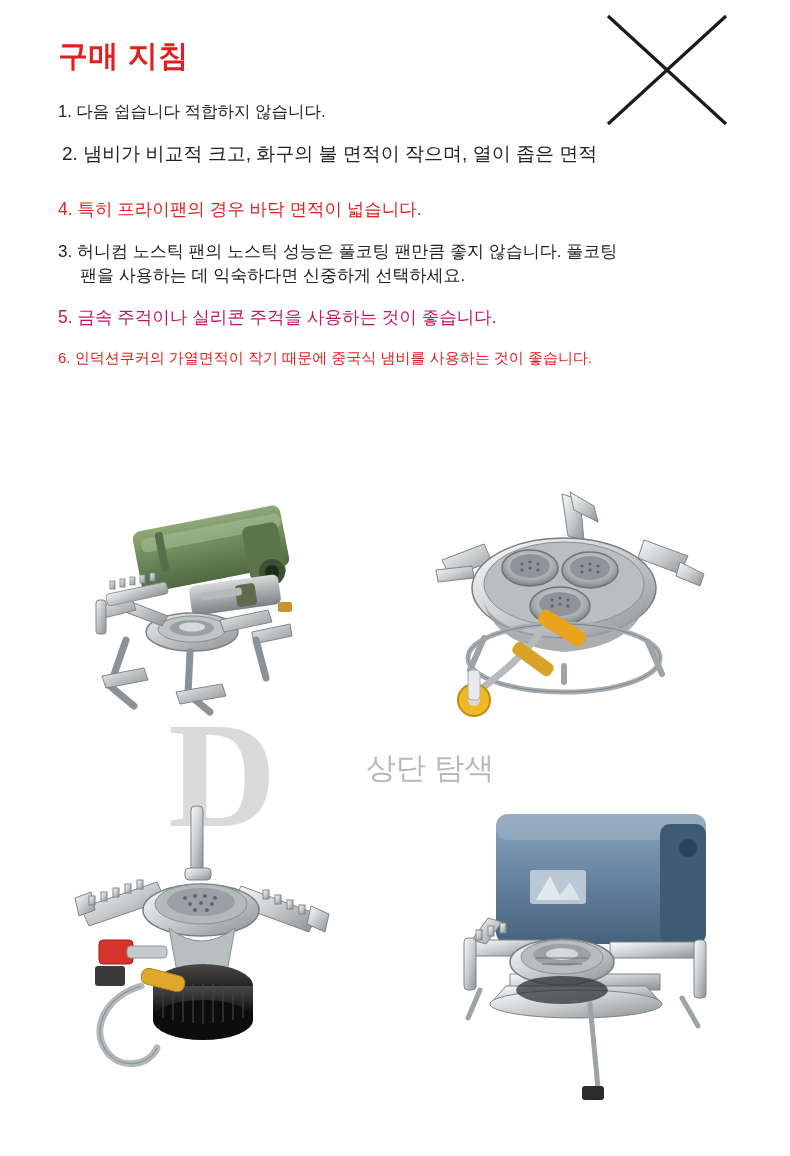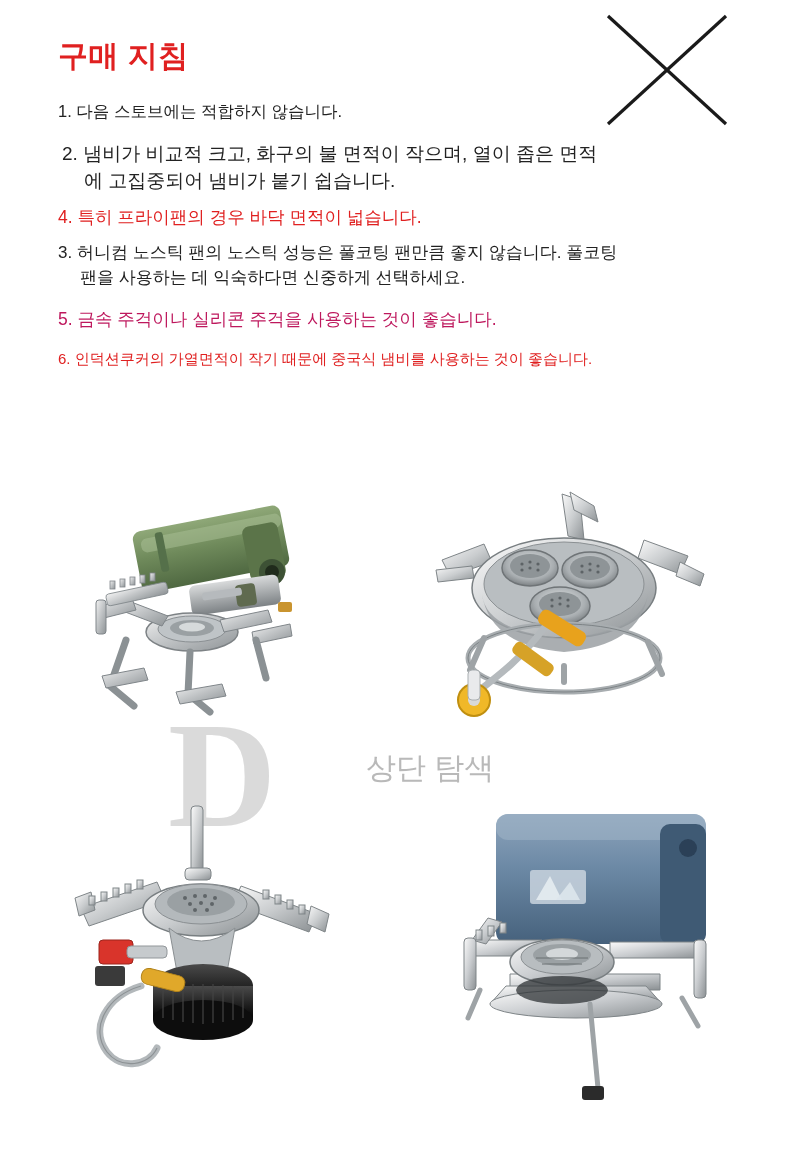--- a/index.html
+++ b/index.html
@@ -50,23 +50,23 @@
     width: 690px;
   }
   .note {
     display: block;
     line-height: 1.45;
     color: #222;
   }
   .note .num { }
 
   .n1 { font-size: 16.5px; margin-bottom: 16px; }
-  .n2 { font-size: 19px; padding-left: 4px; text-indent: 0; margin-bottom: 10px; }
+  .n2 { font-size: 19px; padding-left: 4px; text-indent: 0; margin-bottom: 30px; }
   .n2 .cont { display: block; padding-left: 22px; }
-  .n3 { font-size: 17.5px; color: #e02020; margin-bottom: 11px; }
+  .n3 { font-size: 17.5px; color: #e02020; margin-bottom: 17px; }
   .n4 { font-size: 17px; margin-bottom: 16px; }
   .n4 .cont { display: block; padding-left: 22px; }
   .n5 { font-size: 17.5px; color: #be185d; margin-bottom: 16px; }
   .n6 { font-size: 15px; color: #e02020; }
 
   
   .watermark {
     position: absolute;
     left: 168px;
     top: 700px;
@@ -129,27 +129,26 @@
     <svg viewBox="0 0 130 120" xmlns="http://www.w3.org/2000/svg">
       <line x1="6" y1="6" x2="124" y2="114" stroke="#1a1a1a" stroke-width="3.2"></line>
       <line x1="124" y1="6" x2="6" y2="114" stroke="#1a1a1a" stroke-width="3.2"></line>
     </svg>
   </div>
 
   <div class="notes">
 
     <div class="note n1">
       <span class="num">1.</span>
-      <span class="txt">다음 스토브에는 적합하지 않습니다.</span>
+      <span class="txt">다음 쉽습니다 적합하지 않습니다.</span>
     </div>
 
     <div class="note n2">
       <span class="num">2.</span>
       <span class="txt">냄비가 비교적 크고, 화구의 불 면적이 작으며, 열이 좁은 면적</span>
-      <span class="cont">에 고집중되어 냄비가 붙기 쉽습니다.</span>
     </div>
 
     <div class="note n3">
       <span class="num">4.</span>
       <span class="txt">특히 프라이팬의 경우 바닥 면적이 넓습니다.</span>
     </div>
 
     <div class="note n4">
       <span class="num">3.</span>
       <span class="txt">허니컴 노스틱 팬의 노스틱 성능은 풀코팅 팬만큼 좋지 않습니다. 풀코팅</span>

